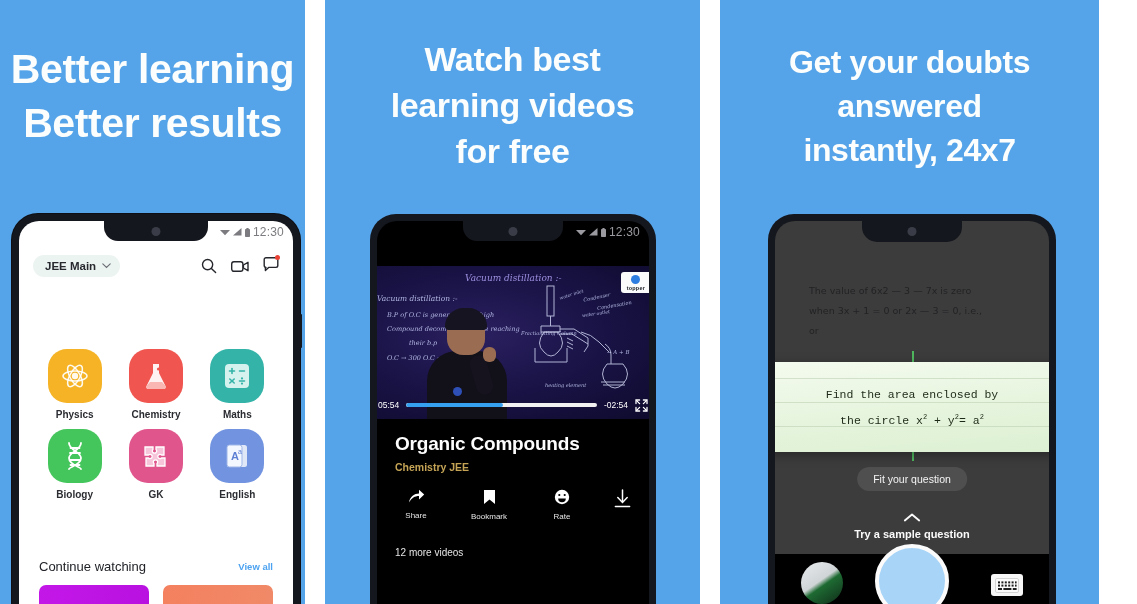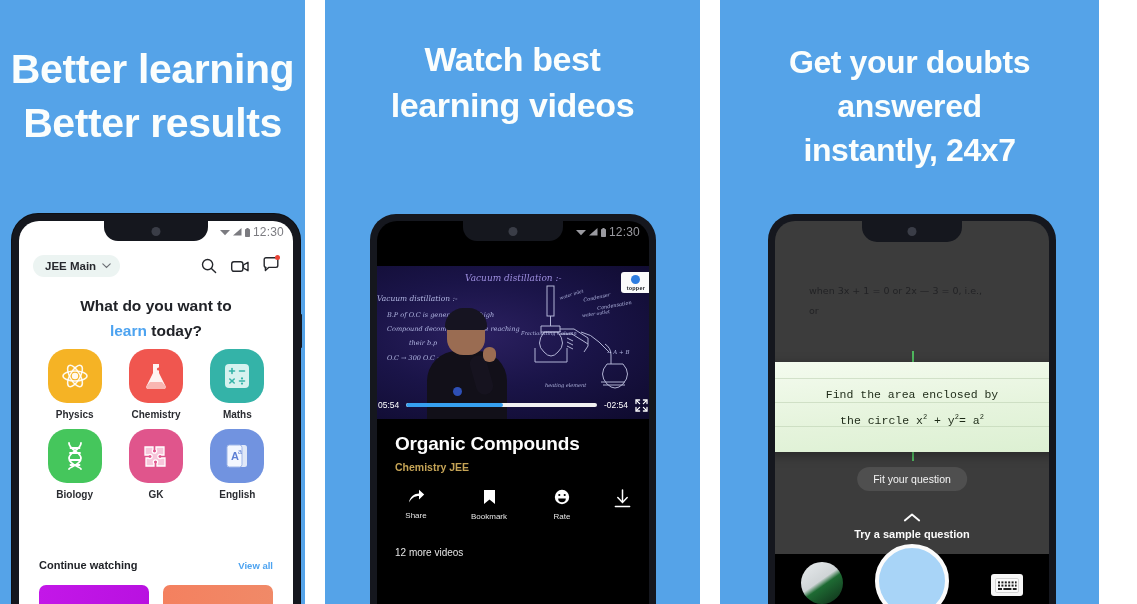--- a/index.html
+++ b/index.html
@@ -67,21 +67,21 @@
   .grid{position:absolute;top:128px;left:22px;right:22px;
         display:grid;grid-template-columns:repeat(3,1fr);
         row-gap:9px;column-gap:14px;}
   .tile{display:flex;flex-direction:column;align-items:center;gap:6px;}
   .tile-ico{width:54px;height:54px;border-radius:19px;
             display:flex;align-items:center;justify-content:center;}
   .tile-lbl{font-size:10px;font-weight:700;color:#2a2c31;}
 
   .cw-row{position:absolute;top:338px;left:20px;right:20px;
           display:flex;align-items:center;}
-  .cw-title{font-size:11px;font-weight:700;color:#212328;}
+  .cw-title{font-size:13px;font-weight:400;color:#212328;}
   .cw-view{margin-left:auto;font-size:9.5px;font-weight:700;color:#4da3f0;}
   .cw-cards{position:absolute;top:364px;left:20px;right:20px;
             display:flex;gap:14px;}
   .cw-card{height:40px;flex:1;border-radius:7px;}
   .cw-c1{background:linear-gradient(100deg,#c317e8,#b811e0);}
   .cw-c2{background:linear-gradient(100deg,#f4805f,#f08a68);}
 
   
   #phone2{left:45px;top:214px;width:286px;height:396px;
           border-radius:26px 26px 0 0;}
@@ -220,24 +220,20 @@
               </svg>
             <span style="position:relative;display:inline-block;">
               <svg width="16" height="15" viewBox="0 0 16 15">
                   <path d="M1.2 2.6 A1.8 1.8 0 0 1 3 0.8 L13 0.8 A1.8 1.8 0 0 1 14.8 2.6 L14.8 8.6 A1.8 1.8 0 0 1 13 10.4 L5.6 10.4 L2.4 13.4 L2.4 10.4 L3 10.4 A1.8 1.8 0 0 1 1.2 8.6 Z" stroke="#25272c" stroke-width="1.4" fill="none" stroke-linejoin="round"></path>
                 </svg>
               <span class="badge-dot"></span>
             </span>
           </div>
         </div>
 
-        <div class="q-title">
-          <div><span>What do you want to</span></div>
-          <div><span class="accent">learn</span><span> today?</span></div>
-        </div>
 
         <div class="grid">
           <div class="tile">
             <div class="tile-ico" style="background:#f5b325">
               <svg width="30" height="30" viewBox="0 0 30 30">
                   <circle cx="15" cy="15" r="3.2" fill="#fff" opacity=".92"></circle>
                   <ellipse cx="15" cy="15" rx="12" ry="5" stroke="#fff" stroke-width="1.5" fill="none" opacity=".92"></ellipse>
                   <ellipse cx="15" cy="15" rx="12" ry="5" stroke="#fff" stroke-width="1.5" fill="none" opacity=".92" transform="rotate(60 15 15)"></ellipse>
                   <ellipse cx="15" cy="15" rx="12" ry="5" stroke="#fff" stroke-width="1.5" fill="none" opacity=".92" transform="rotate(120 15 15)"></ellipse>
                 </svg>
@@ -319,20 +315,21 @@
       </div>
     </div>
   </div>
 
   <div class="gap"></div>
 
   <div class="panel p2">
     <div class="headline">
       <div>Watch best</div>
       <div>learning videos</div>
+      <div>for free</div>
     </div>
 
     <div class="phone" id="phone2">
       <div class="phone-screen">
         <div class="notch">
           <div class="notch-dot"></div>
         </div>
         <div class="statusbar">
           <svg class="sb-ico" width="10" height="8" viewBox="0 0 10 8">
               <path d="M0 2 L5 7.2 L10 2 Z" fill="#9a9aa0"></path>
@@ -463,20 +460,21 @@
       <div>instantly, 24x7</div>
     </div>
 
     <div class="phone" id="phone3">
       <div class="phone-screen">
         <div class="notch">
           <div class="notch-dot"></div>
         </div>
 
         <div class="doubt-text">
+          <div>The value of 6x2 — 3 — 7x is zero</div>
           <div>when 3x + 1 = 0 or 2x — 3 = 0, i.e.,</div>
           <div>or</div>
         </div>
 
         <div class="scanline"></div>
 
         <div class="qcard">
           <div class="rule" style="top:16px;"></div>
           <div class="rule" style="top:40px;"></div>
           <div class="rule" style="top:64px;"></div>

